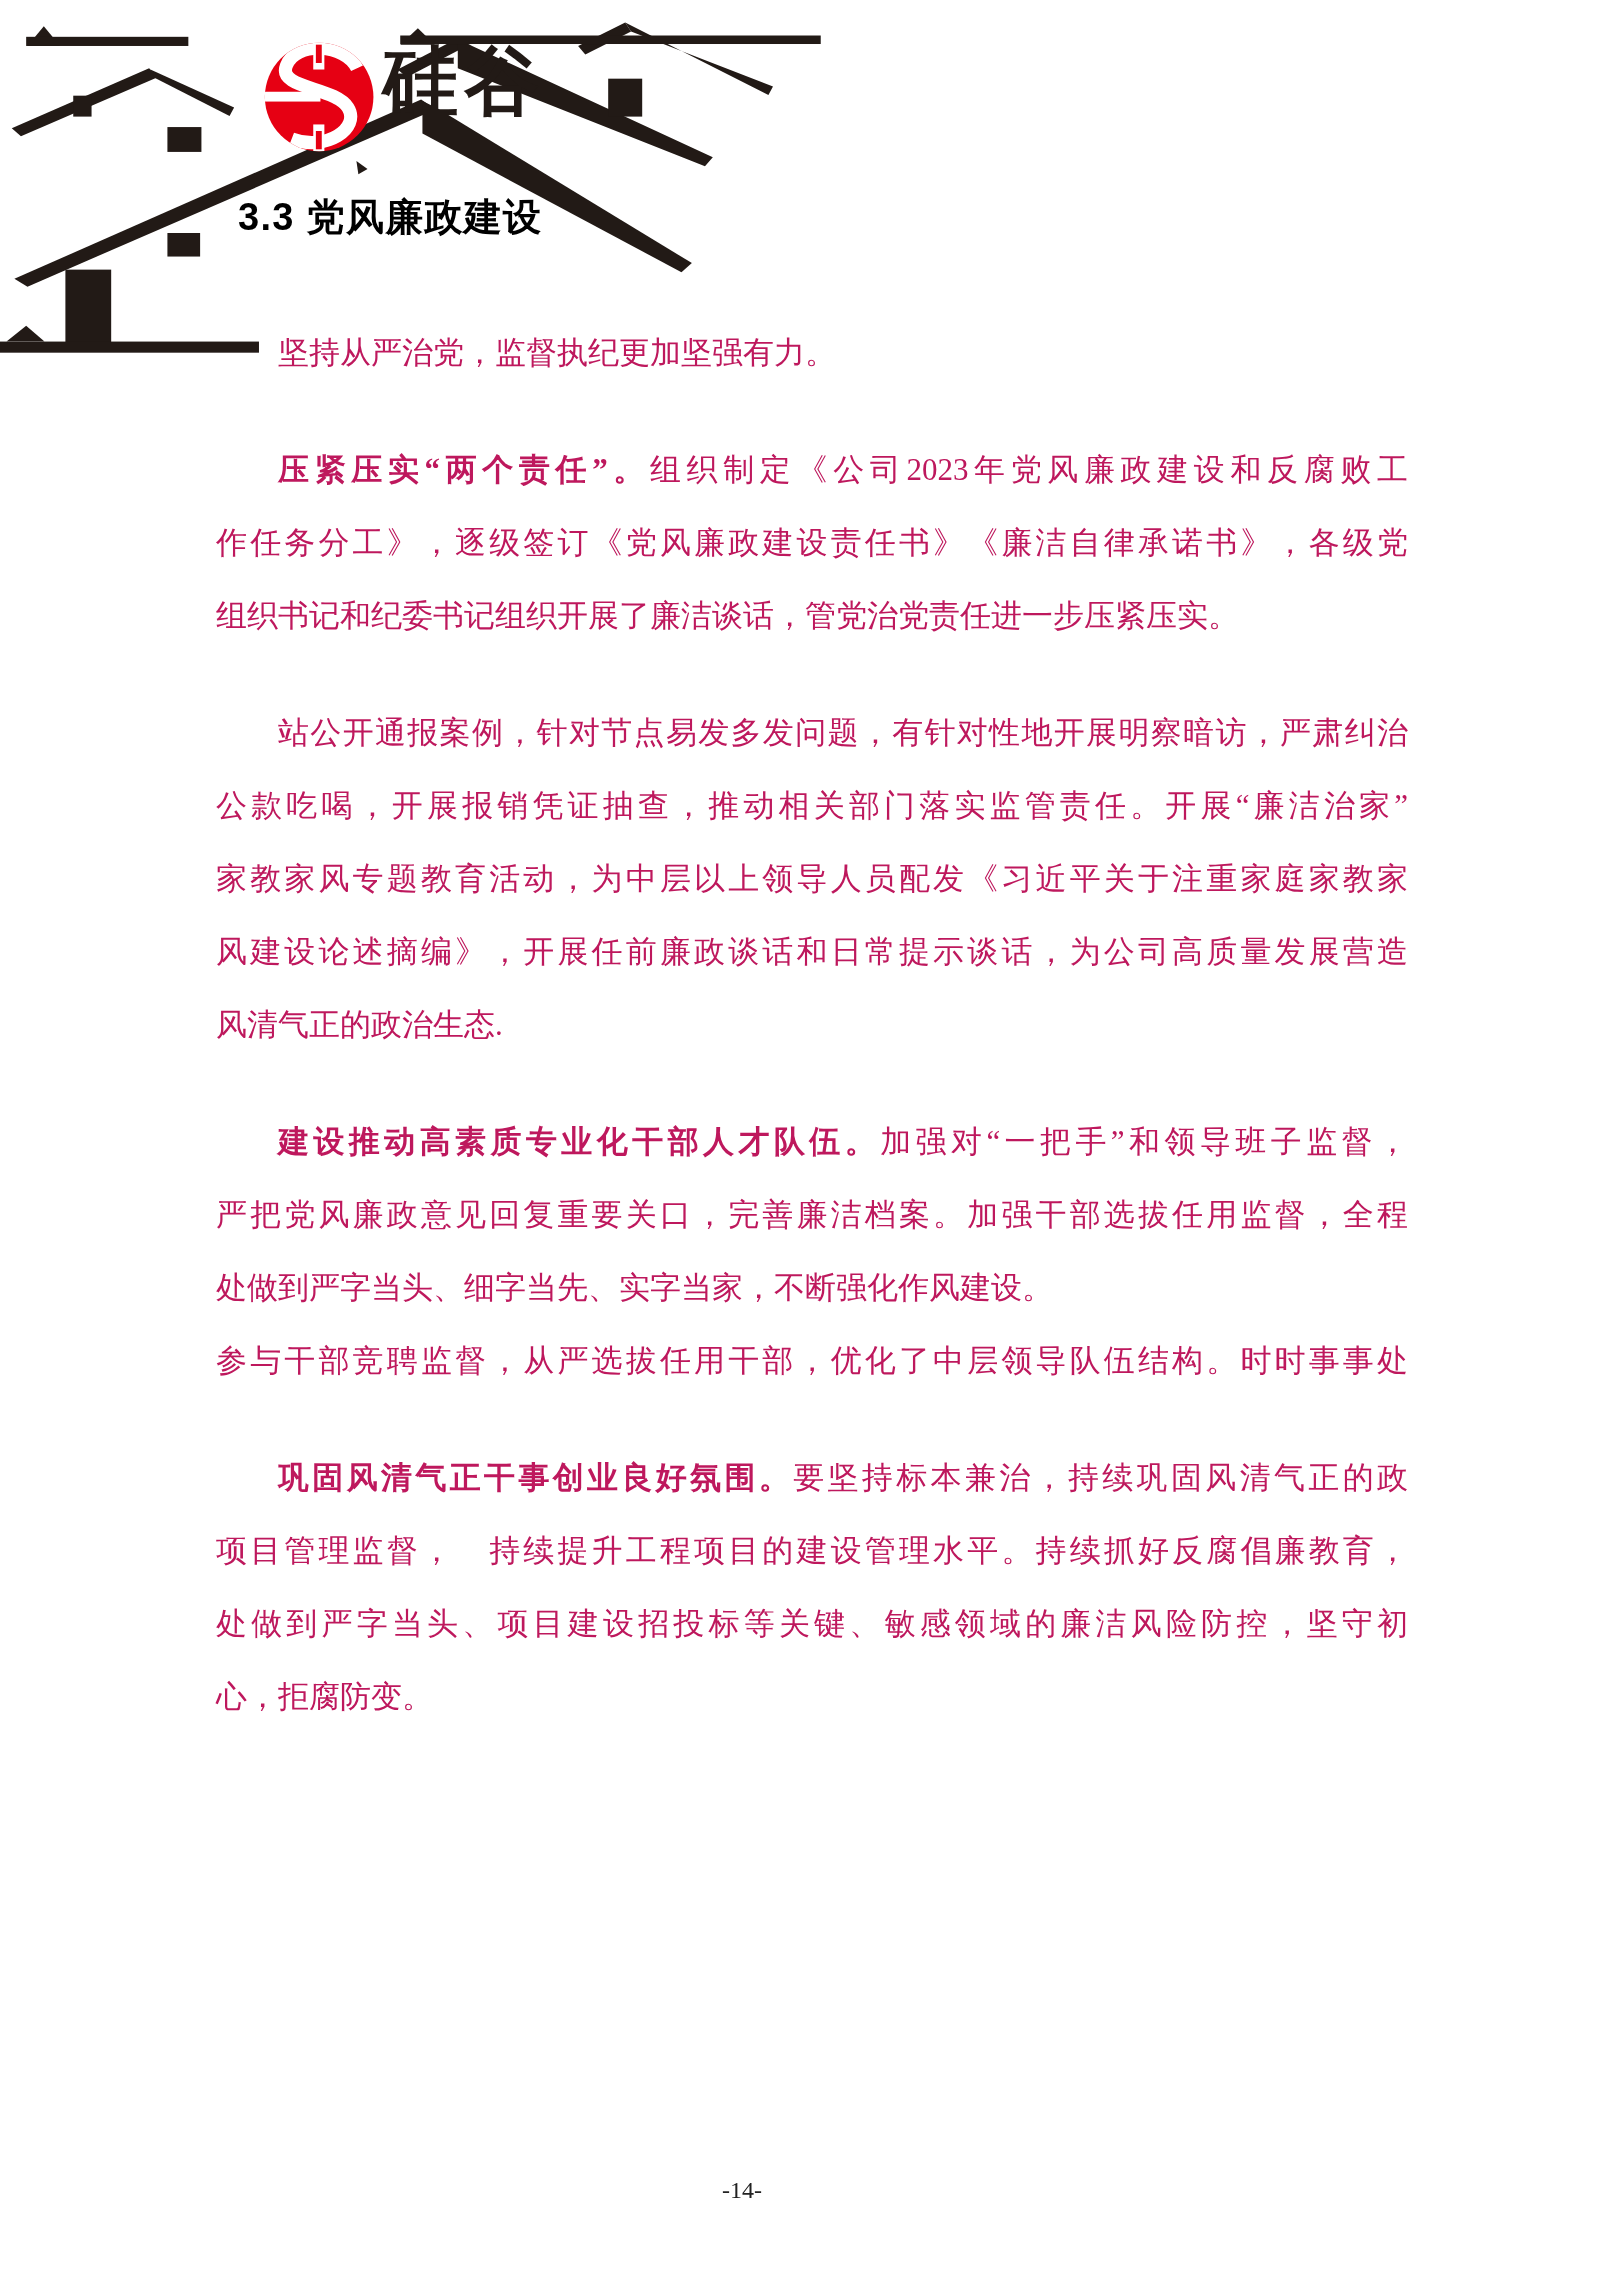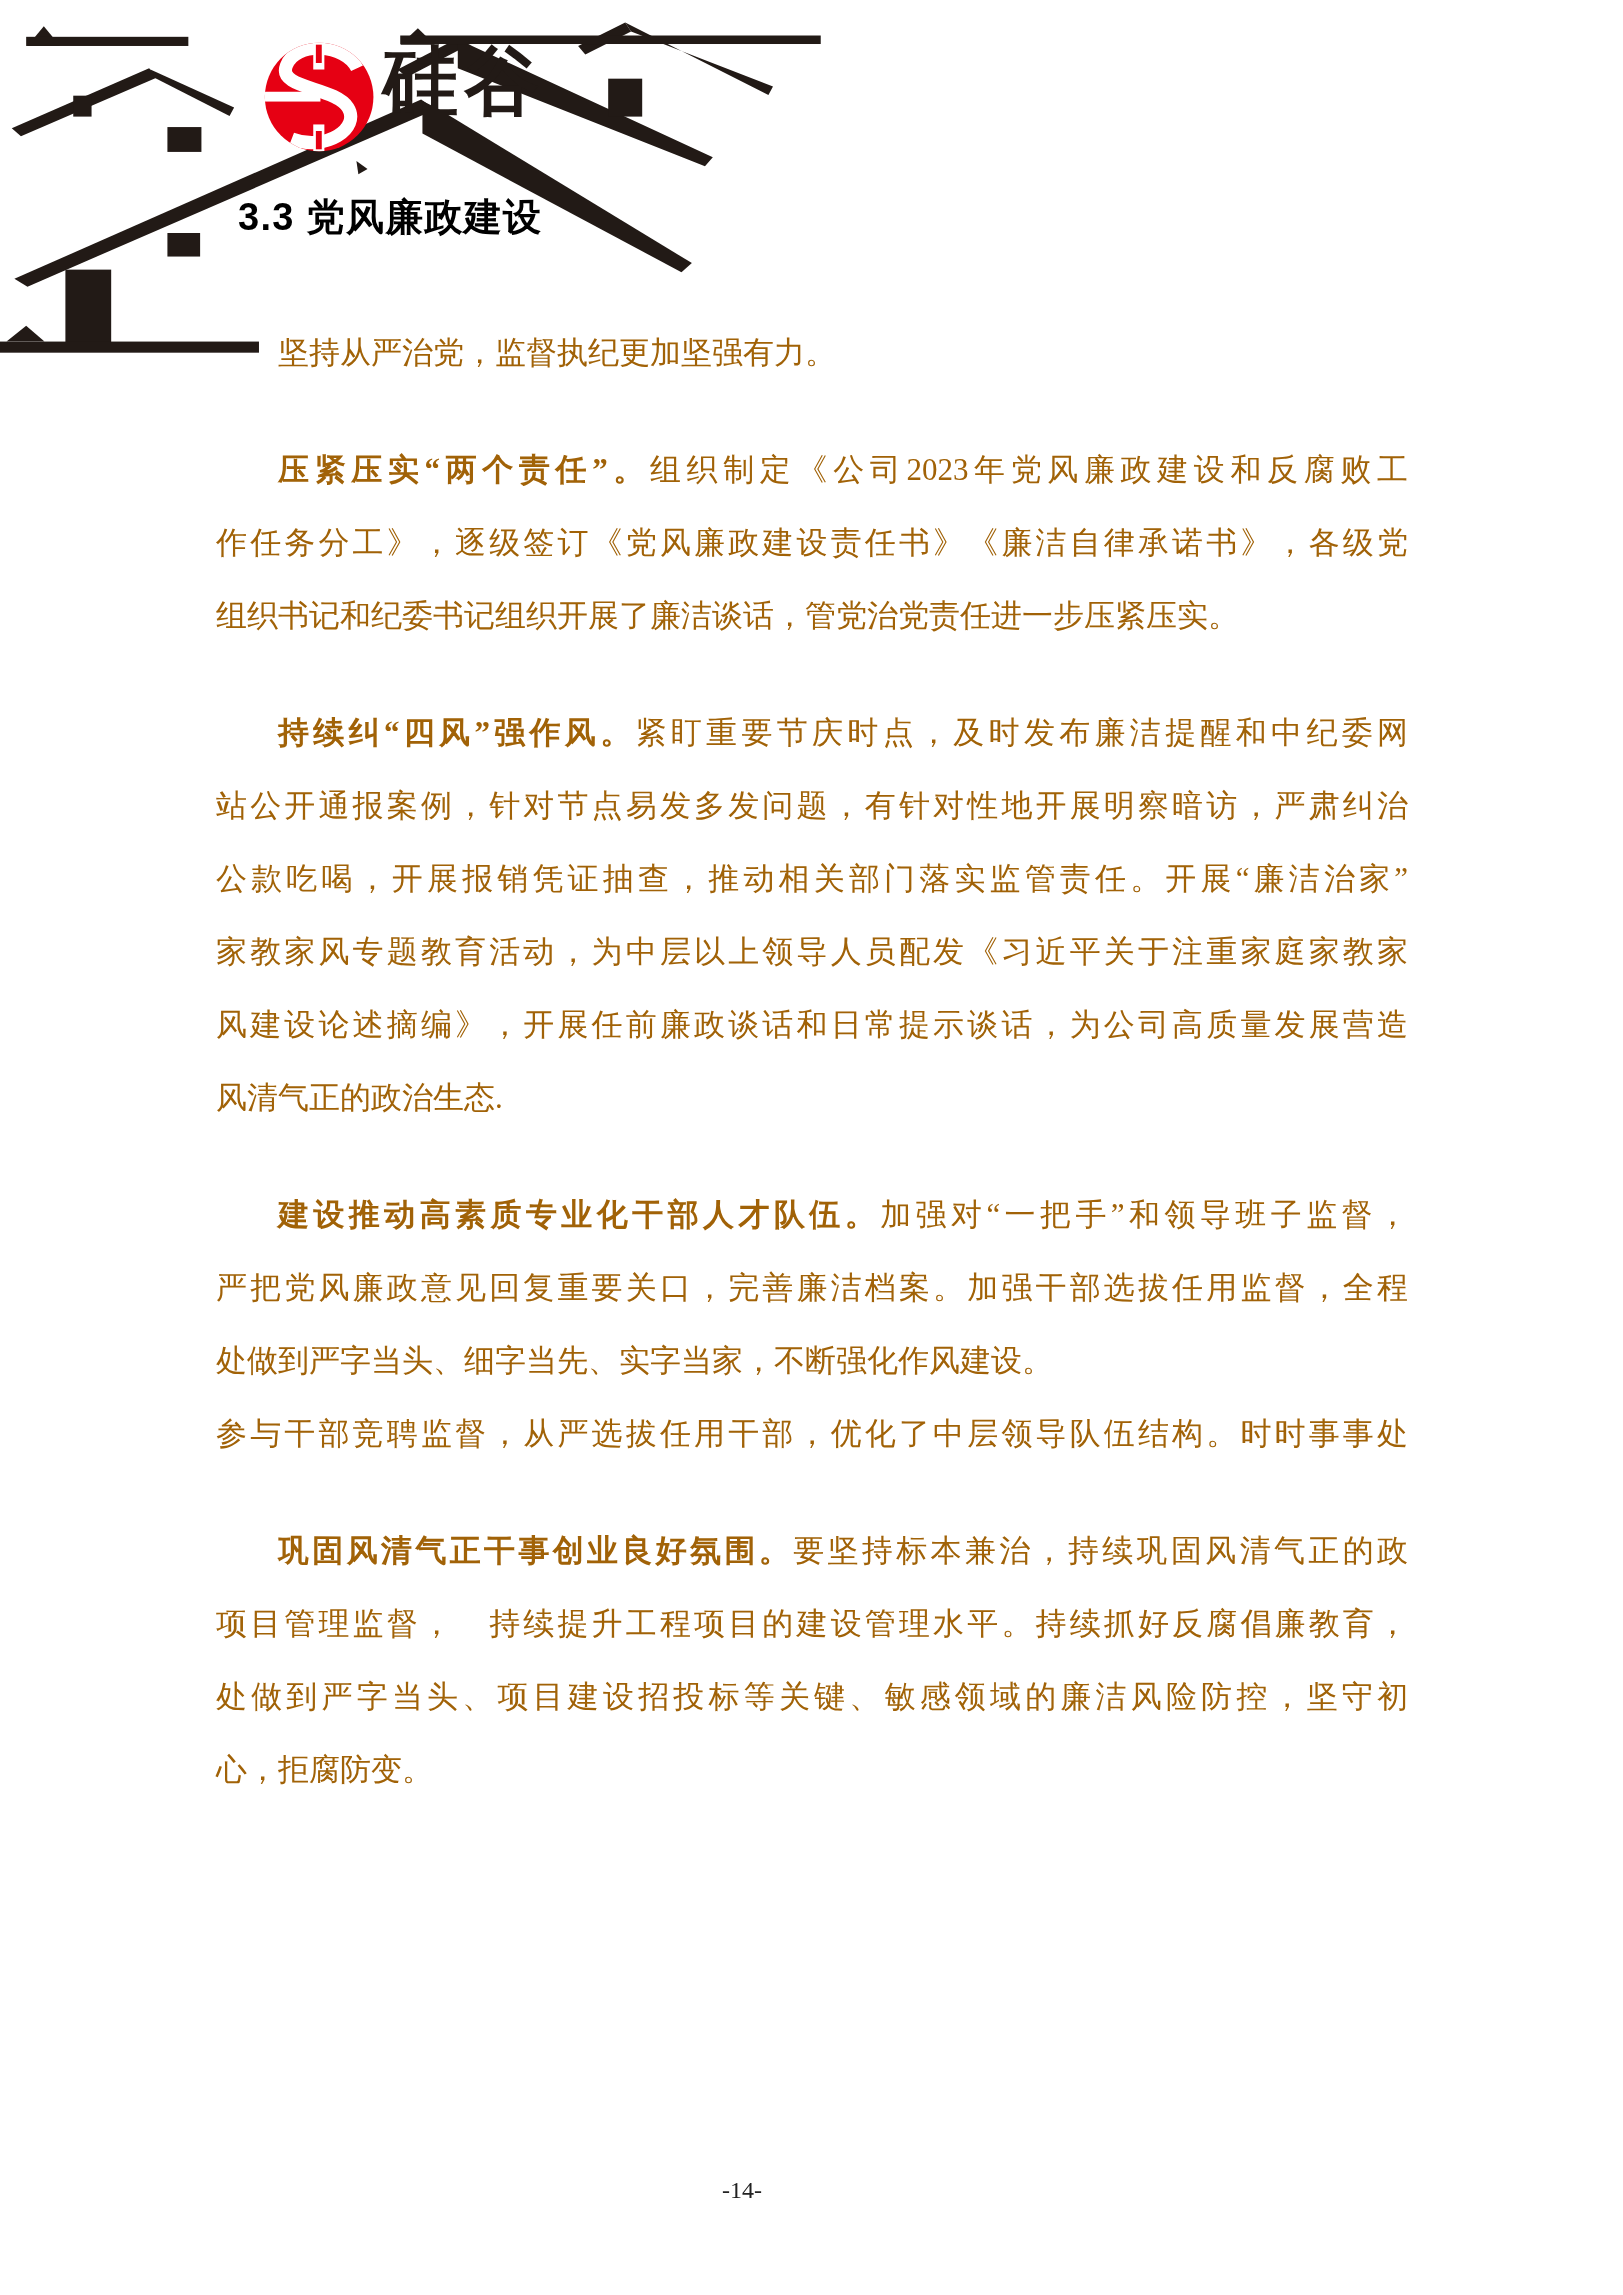--- a/index.html
+++ b/index.html
@@ -23,21 +23,21 @@
   
   .heading{
     position:absolute;left:238px;top:192px;
     font-family:"Liberation Sans","DejaVu Sans",sans-serif;
     font-weight:bold;font-size:38px;letter-spacing:1.3px;
     color:#000;white-space:nowrap;
   }
   
   .doc-body{
     position:absolute;left:216px;top:316px;width:1192px;
-    font-size:31px;line-height:73px;color:#a16207;
+    font-size:31px;line-height:73px;color:#be185d;
   }
   .para{margin:0 0 44px 0;}
   .para:last-child{margin-bottom:0;}
   .line{min-height:73px;}
   .para .line:first-child{text-indent:2em;}
   .line.fill{text-align:justify;text-align-last:justify;}
   .line b{font-weight:bold;}
   
   .page-number{
     position:absolute;left:661px;top:2129px;width:162px;
@@ -108,21 +108,20 @@
   <div class="doc-body">
       <div class="para">
         <div class="line"><span>坚持从严治党，监督执纪更加坚强有力。</span></div>
       </div>
       <div class="para">
         <div class="line fill"><b>压紧压实“两个责任”。</b><span>组织制定《公司2023年党风廉政建设和反腐败工</span></div>
         <div class="line fill"><span>作任务分工》，逐级签订《党风廉政建设责任书》《廉洁自律承诺书》，各级党</span></div>
         <div class="line"><span>组织书记和纪委书记组织开展了廉洁谈话，管党治党责任进一步压紧压实。</span></div>
       </div>
       <div class="para">
-        <div class="line fill"><b>持续纠“四风”强作风。</b><span>紧盯重要节庆时点，及时发布廉洁提醒和中纪委网</span></div>
         <div class="line fill"><span>站公开通报案例，针对节点易发多发问题，有针对性地开展明察暗访，严肃纠治</span></div>
         <div class="line fill"><span>公款吃喝，开展报销凭证抽查，推动相关部门落实监管责任。开展“廉洁治家”</span></div>
         <div class="line fill"><span>家教家风专题教育活动，为中层以上领导人员配发《习近平关于注重家庭家教家</span></div>
         <div class="line fill"><span>风建设论述摘编》，开展任前廉政谈话和日常提示谈话，为公司高质量发展营造</span></div>
         <div class="line"><span>风清气正的政治生态.</span></div>
       </div>
       <div class="para">
         <div class="line fill"><b>建设推动高素质专业化干部人才队伍。</b><span>加强对“一把手”和领导班子监督，</span></div>
         <div class="line fill"><span>严把党风廉政意见回复重要关口，完善廉洁档案。加强干部选拔任用监督，全程</span></div>
         <div class="line"><span>处做到严字当头、细字当先、实字当家，不断强化作风建设。</span></div>

